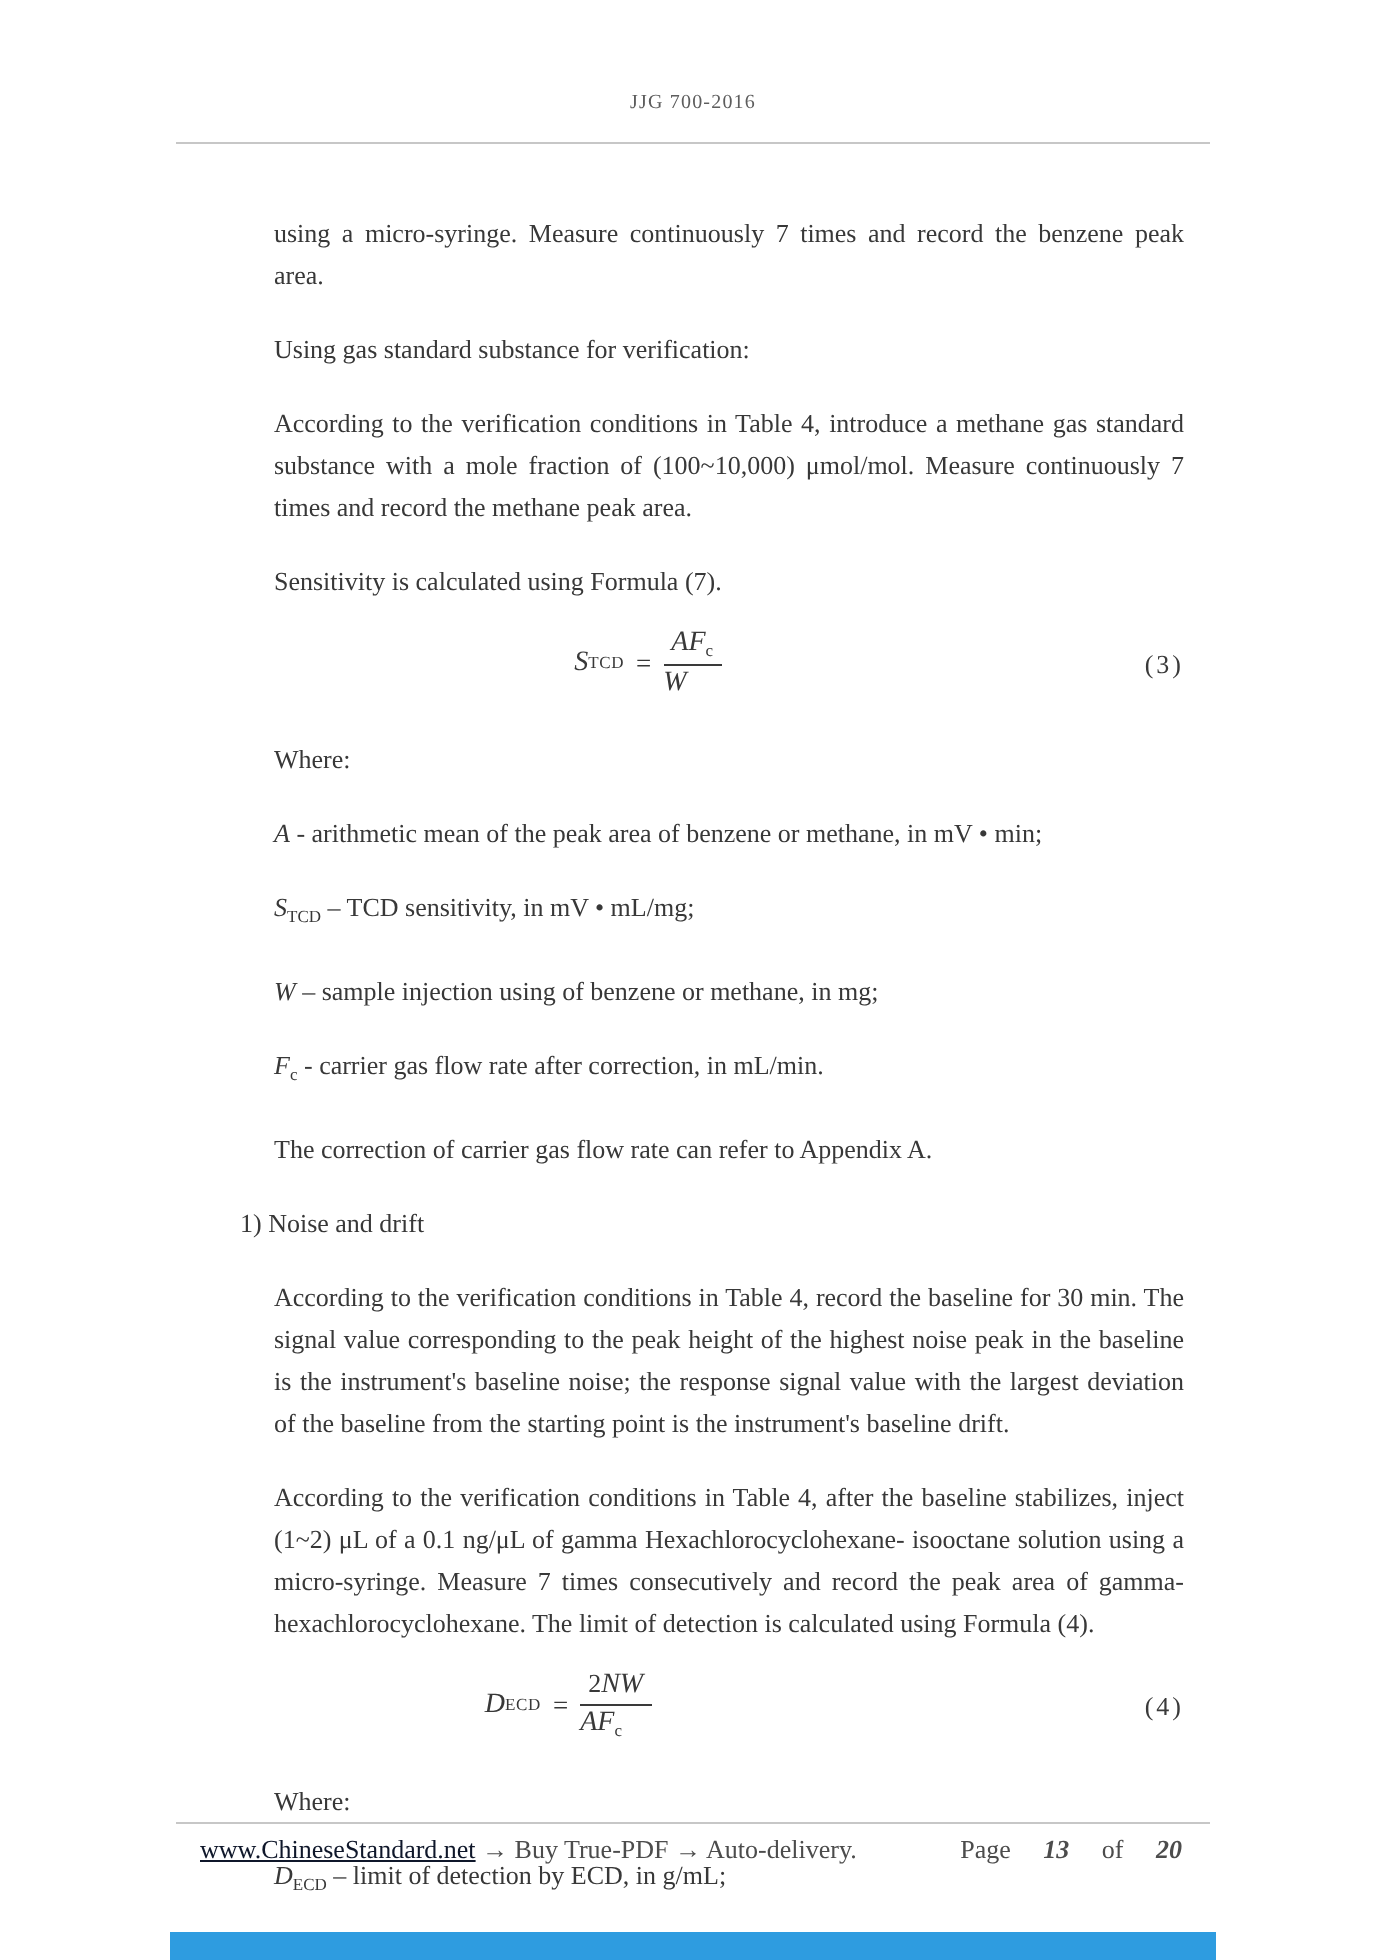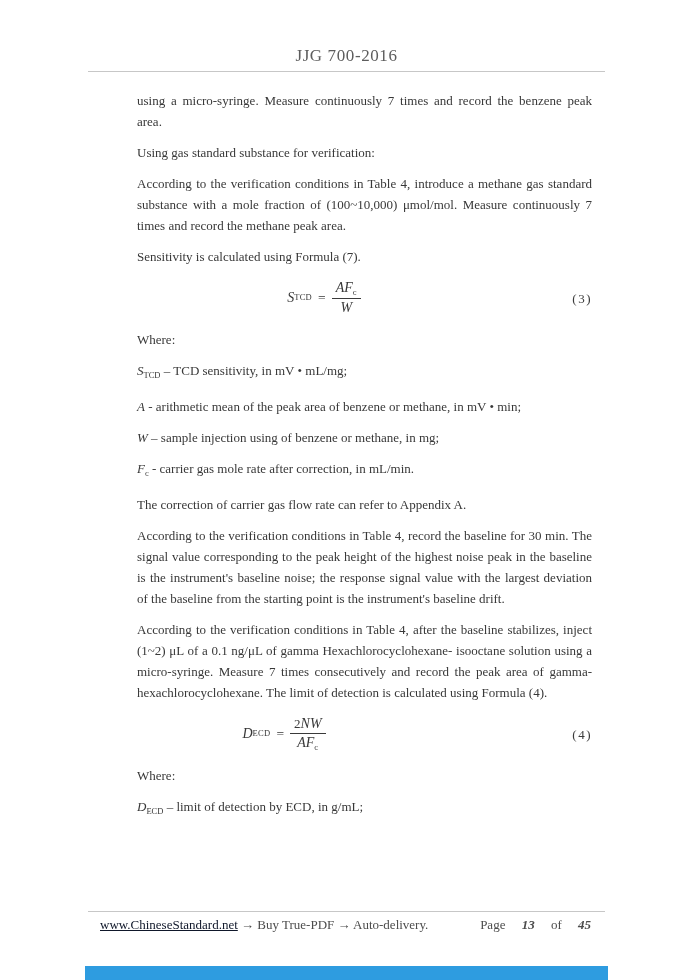--- a/index.html
+++ b/index.html
@@ -7,50 +7,50 @@
     position:relative;
     width:693px; height:980px;
     background:#ffffff;
     font-family:"Liberation Serif", serif;
     color:#383838;
     overflow:hidden;
   }
   .header-title {
     position:absolute; top:46px; left:0; right:0;
     text-align:center;
-    font-size:17px; color:#5d5d5d; letter-spacing:0.6px;
+    font-size:10px; color:#5d5d5d; letter-spacing:0.6px;
   }
   .rule {
     position:absolute; left:88px; width:517px;
     border-top:1px solid #c7c7c7; height:0;
   }
   .rule-top { top:71px; }
   .rule-bottom { top:911px; }
 
   .body {
     position:absolute; top:90px; left:100px; width:492px;
     font-size:13px; line-height:21px;
   }
-  .body p { margin:0 0 10px 0; }
+  .body p { margin:16px 0 10px 0; }
   .p-ind  { margin-left:37px !important; text-align:justify; }
   .p-item { margin-left:20px !important; }
   .p-sec  { margin-left:0 !important; }
   .sec-num { font-weight:bold; }
 
   .formula-row {
     position:relative; height:42px; margin:0 0 10px 0;
     display:flex; align-items:center; justify-content:center;
   }
   .eq-group { display:flex; align-items:center; }
   .eq-g3 { transform:translateX(-22px); }
   .eq-g4 { transform:translateX(-62px); }
   .mvar { font-style:italic; font-size:14px; }
   .msub { font-style:normal; font-size:8.5px; vertical-align:-3px; letter-spacing:0.3px; }
   .mop  { font-style:normal; font-size:13.5px; padding:0 6px; }
-  .frac { display:inline-block; text-align:center; vertical-align:middle; line-height:1.15; }
+  .frac { display:inline-block; vertical-align:middle; line-height:1.15; }
   .frac .num { display:block; border-bottom:1px solid #3a3a3a; padding:0 4px 1px 4px; }
   .frac .den { display:block; padding-top:1px; }
   .eq-num {
     position:absolute; right:0; top:50%; transform:translateY(-50%);
     font-size:13px; letter-spacing:1.5px; color:#3a3a3a;
   }
   .def-sym { font-style:italic; }
   .def-sub { font-size:8.5px; vertical-align:-3px; }
 
   .footer-row {
@@ -92,31 +92,32 @@
         <span class="frac">
           <span class="num"><span class="mvar">AF</span><span class="msub">c</span></span>
           <span class="den"><span class="mvar">W</span></span>
         </span>
       </span>
       <span class="eq-num">(3)</span>
     </div>
 
     <p class="p-ind">Where:</p>
 
+    <p class="p-ind"><span class="def-sym">A</span><span> - arithmetic mean of the peak area of benzene or methane, in mV • min;</span></p>
+
     <p class="p-ind"><span class="def-sym">S</span><span class="def-sub">TCD</span><span> – TCD sensitivity, in mV • mL/mg;</span></p>
-
-    <p class="p-ind"><span class="def-sym">A</span><span> - arithmetic mean of the peak area of benzene or methane, in mV • min;</span></p>
 
     <p class="p-ind"><span class="def-sym">W</span><span> – sample injection using of benzene or methane, in mg;</span></p>
 
-    <p class="p-ind"><span class="def-sym">F</span><span class="def-sub">c</span><span> - carrier gas mole rate after correction, in mL/min.</span></p>
+    <p class="p-ind"><span class="def-sym">F</span><span class="def-sub">c</span><span> - carrier gas flow rate after correction, in mL/min.</span></p>
 
     <p class="p-ind">The correction of carrier gas flow rate can refer to Appendix A.</p>
 
 
+    <p class="p-item">1) Noise and drift</p>
 
     <p class="p-ind">According to the verification conditions in Table 4, record the baseline for 30 min. The signal value corresponding to the peak height of the highest noise peak in the baseline is the instrument's baseline noise; the response signal value with the largest deviation of the baseline from the starting point is the instrument's baseline drift.</p>
 
 
     <p class="p-ind">According to the verification conditions in Table 4, after the baseline stabilizes, inject (1~2) μL of a 0.1 ng/μL of gamma Hexachlorocyclohexane- isooctane solution using a micro-syringe. Measure 7 times consecutively and record the peak area of gamma-hexachlorocyclohexane. The limit of detection is calculated using Formula (4).</p>
 
     <div class="formula-row">
       <span class="eq-group eq-g4">
         <span class="mvar">D</span>
           <span class="msub">ECD</span>
@@ -132,18 +133,18 @@
     <p class="p-ind">Where:</p>
 
     <p class="p-ind"><span class="def-sym">D</span><span class="def-sub">ECD</span><span> – limit of detection by ECD, in g/mL;</span></p>
 
   </div>
 
   <div class="rule rule-bottom"></div>
 
   <div class="footer-row">
     <span><a class="footer-link">www.ChineseStandard.net</a><span> → Buy True-PDF → Auto-delivery.</span></span>
-    <span class="pager"><span>Page</span> <span class="page-num">13</span> <span>of</span> <span class="page-num">45</span></span>
+    <span class="pager"><span>Page</span> <span class="page-num">13</span> <span>of</span> <span class="page-num">20</span></span>
   </div>
 
   <div class="accent-bar" style="background: rgb(46, 156, 224);"></div>
 
 </div>
 
 </body></html>

